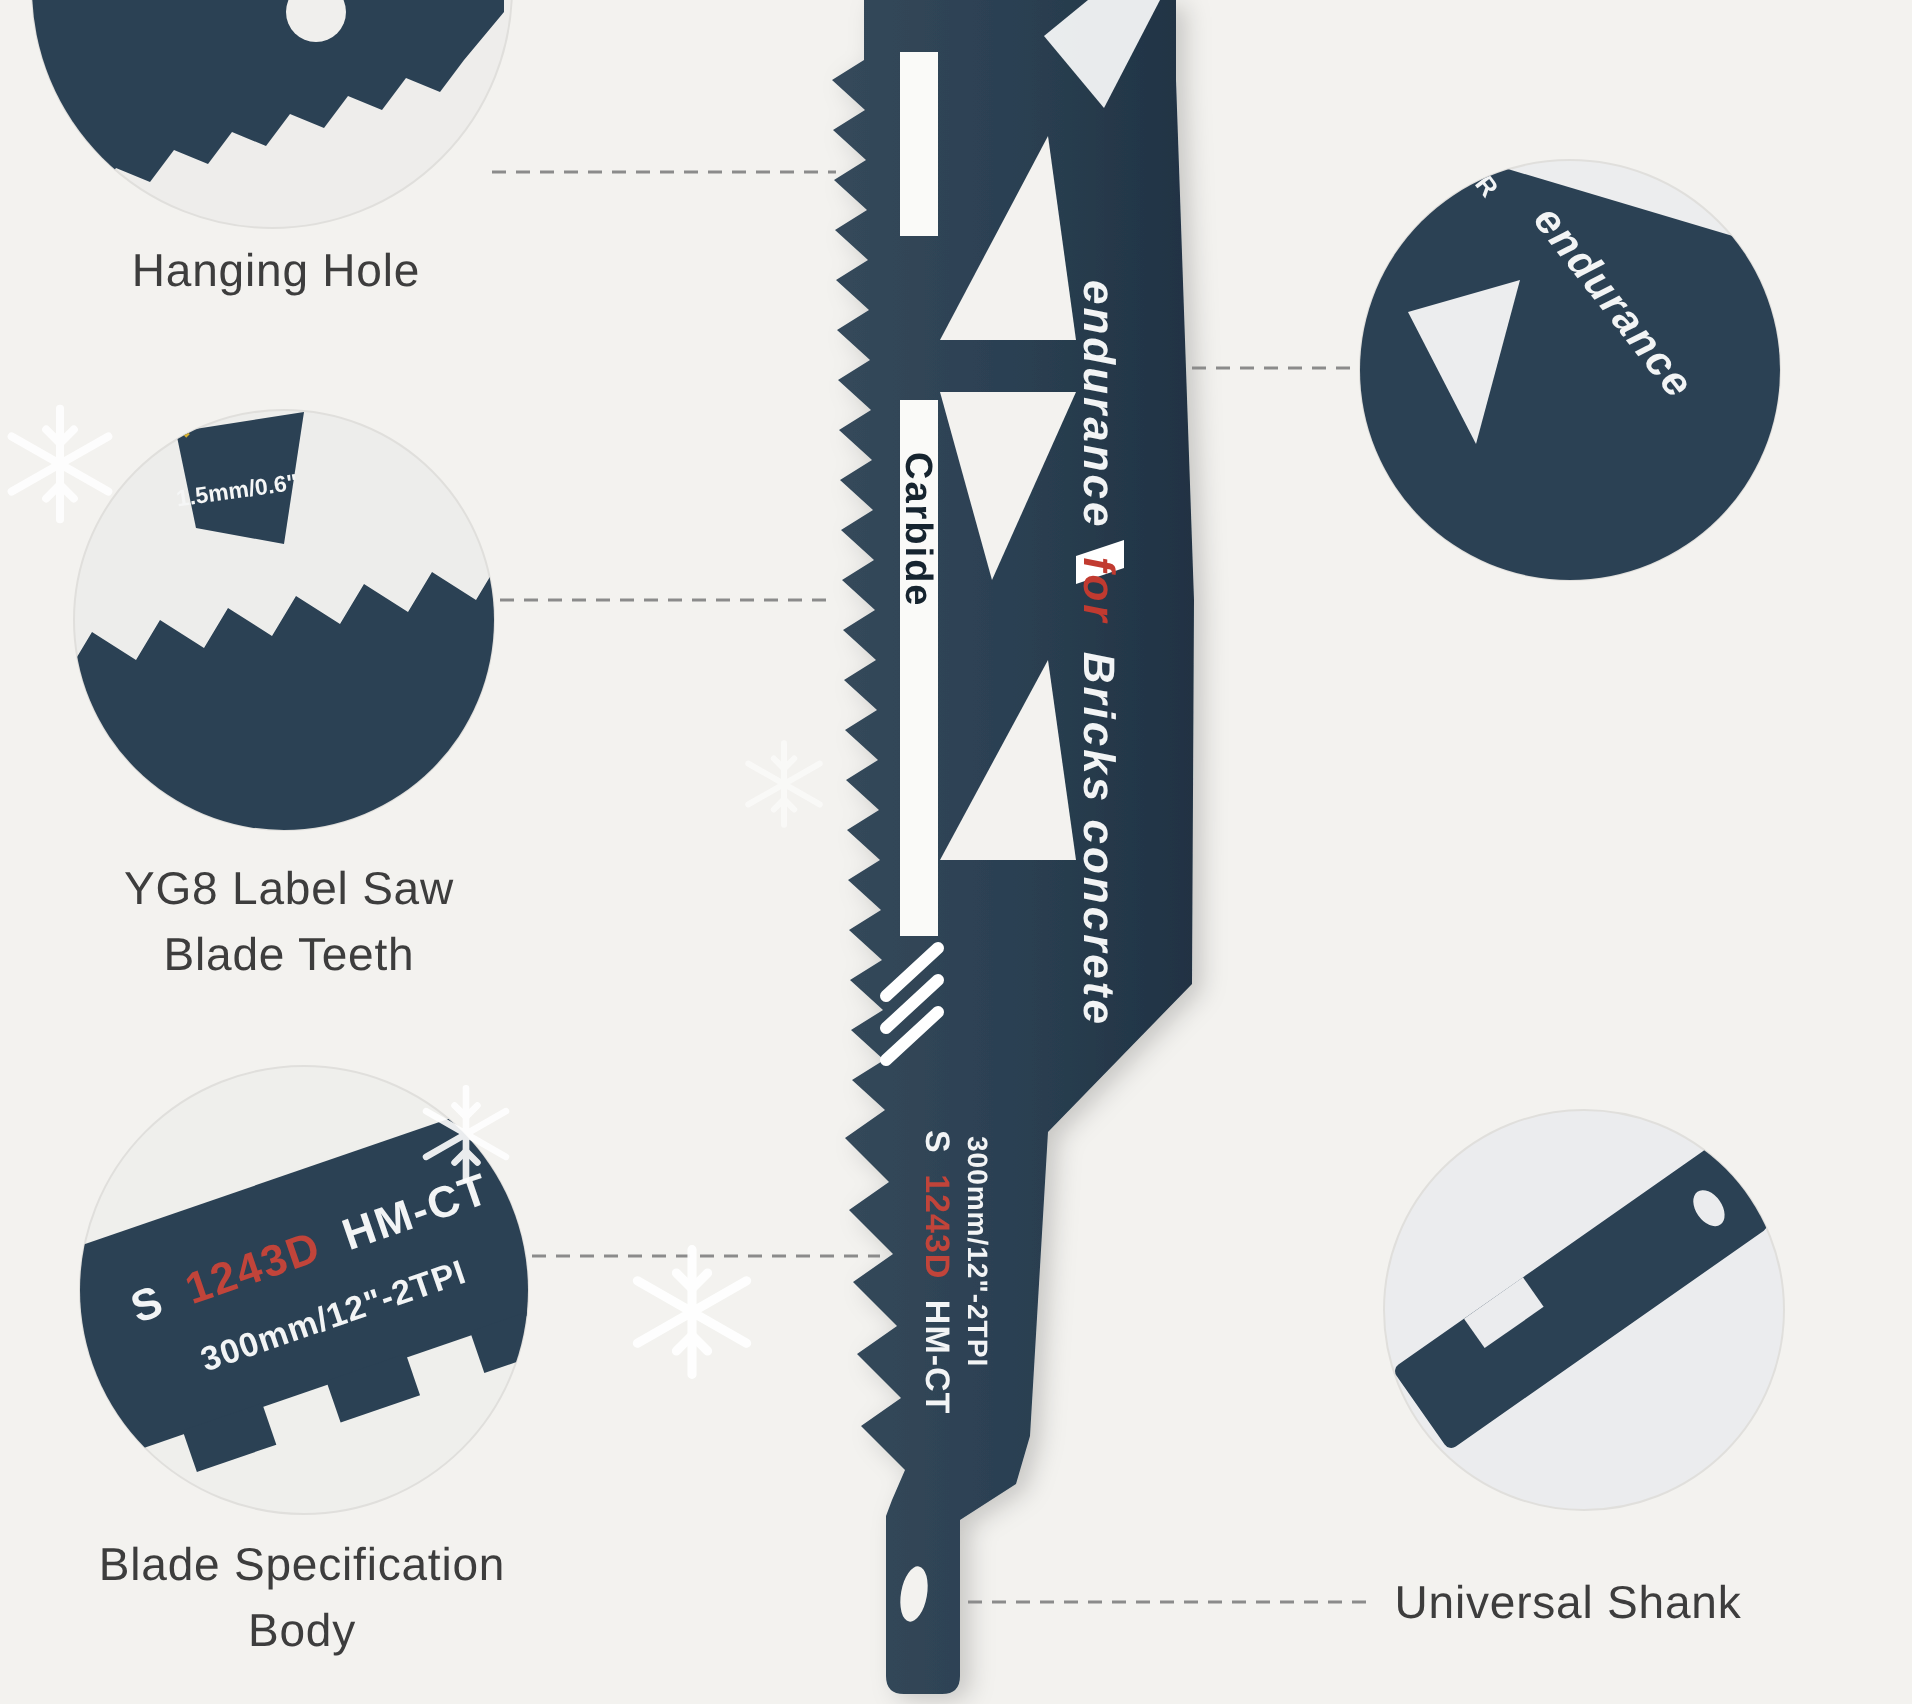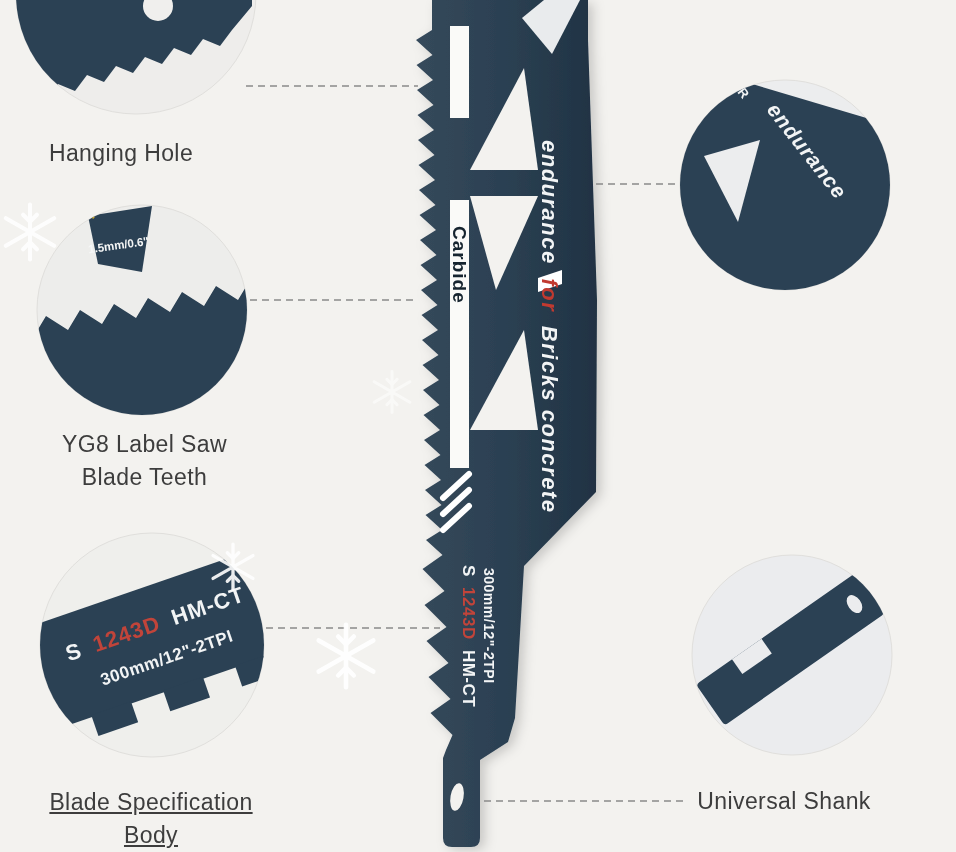--- a/index.html
+++ b/index.html
@@ -12,23 +12,23 @@
   }
   .scene{position:absolute;left:0;top:0;}
   .callout-label{
     position:absolute;
     text-align:center;
     color:#3d3d3d;
     font-size:23px;
     line-height:33px;
     letter-spacing:.4px;
   }
-  #cap-hanging{left:11px;top:119px;width:220px;margin-top:18px;}
+  #cap-hanging{left:28px;top:119px;width:220px;}
   #cap-teeth{left:22px;top:428px;width:245px;}
-  #cap-spec{left:12px;top:786px;width:278px;text-decoration:underline;}
+  #cap-spec{left:12px;top:766px;width:278px;}
   #cap-body{left:658px;top:306px;width:252px;}
   #cap-shank{left:658px;top:785px;width:252px;}
   svg text{font-family:"Liberation Sans", sans-serif;}
 </style>
 </head>
 <body>
 
 <div class="canvas">
 
 <svg class="scene" width="956" height="852" viewBox="0 0 956 852">

